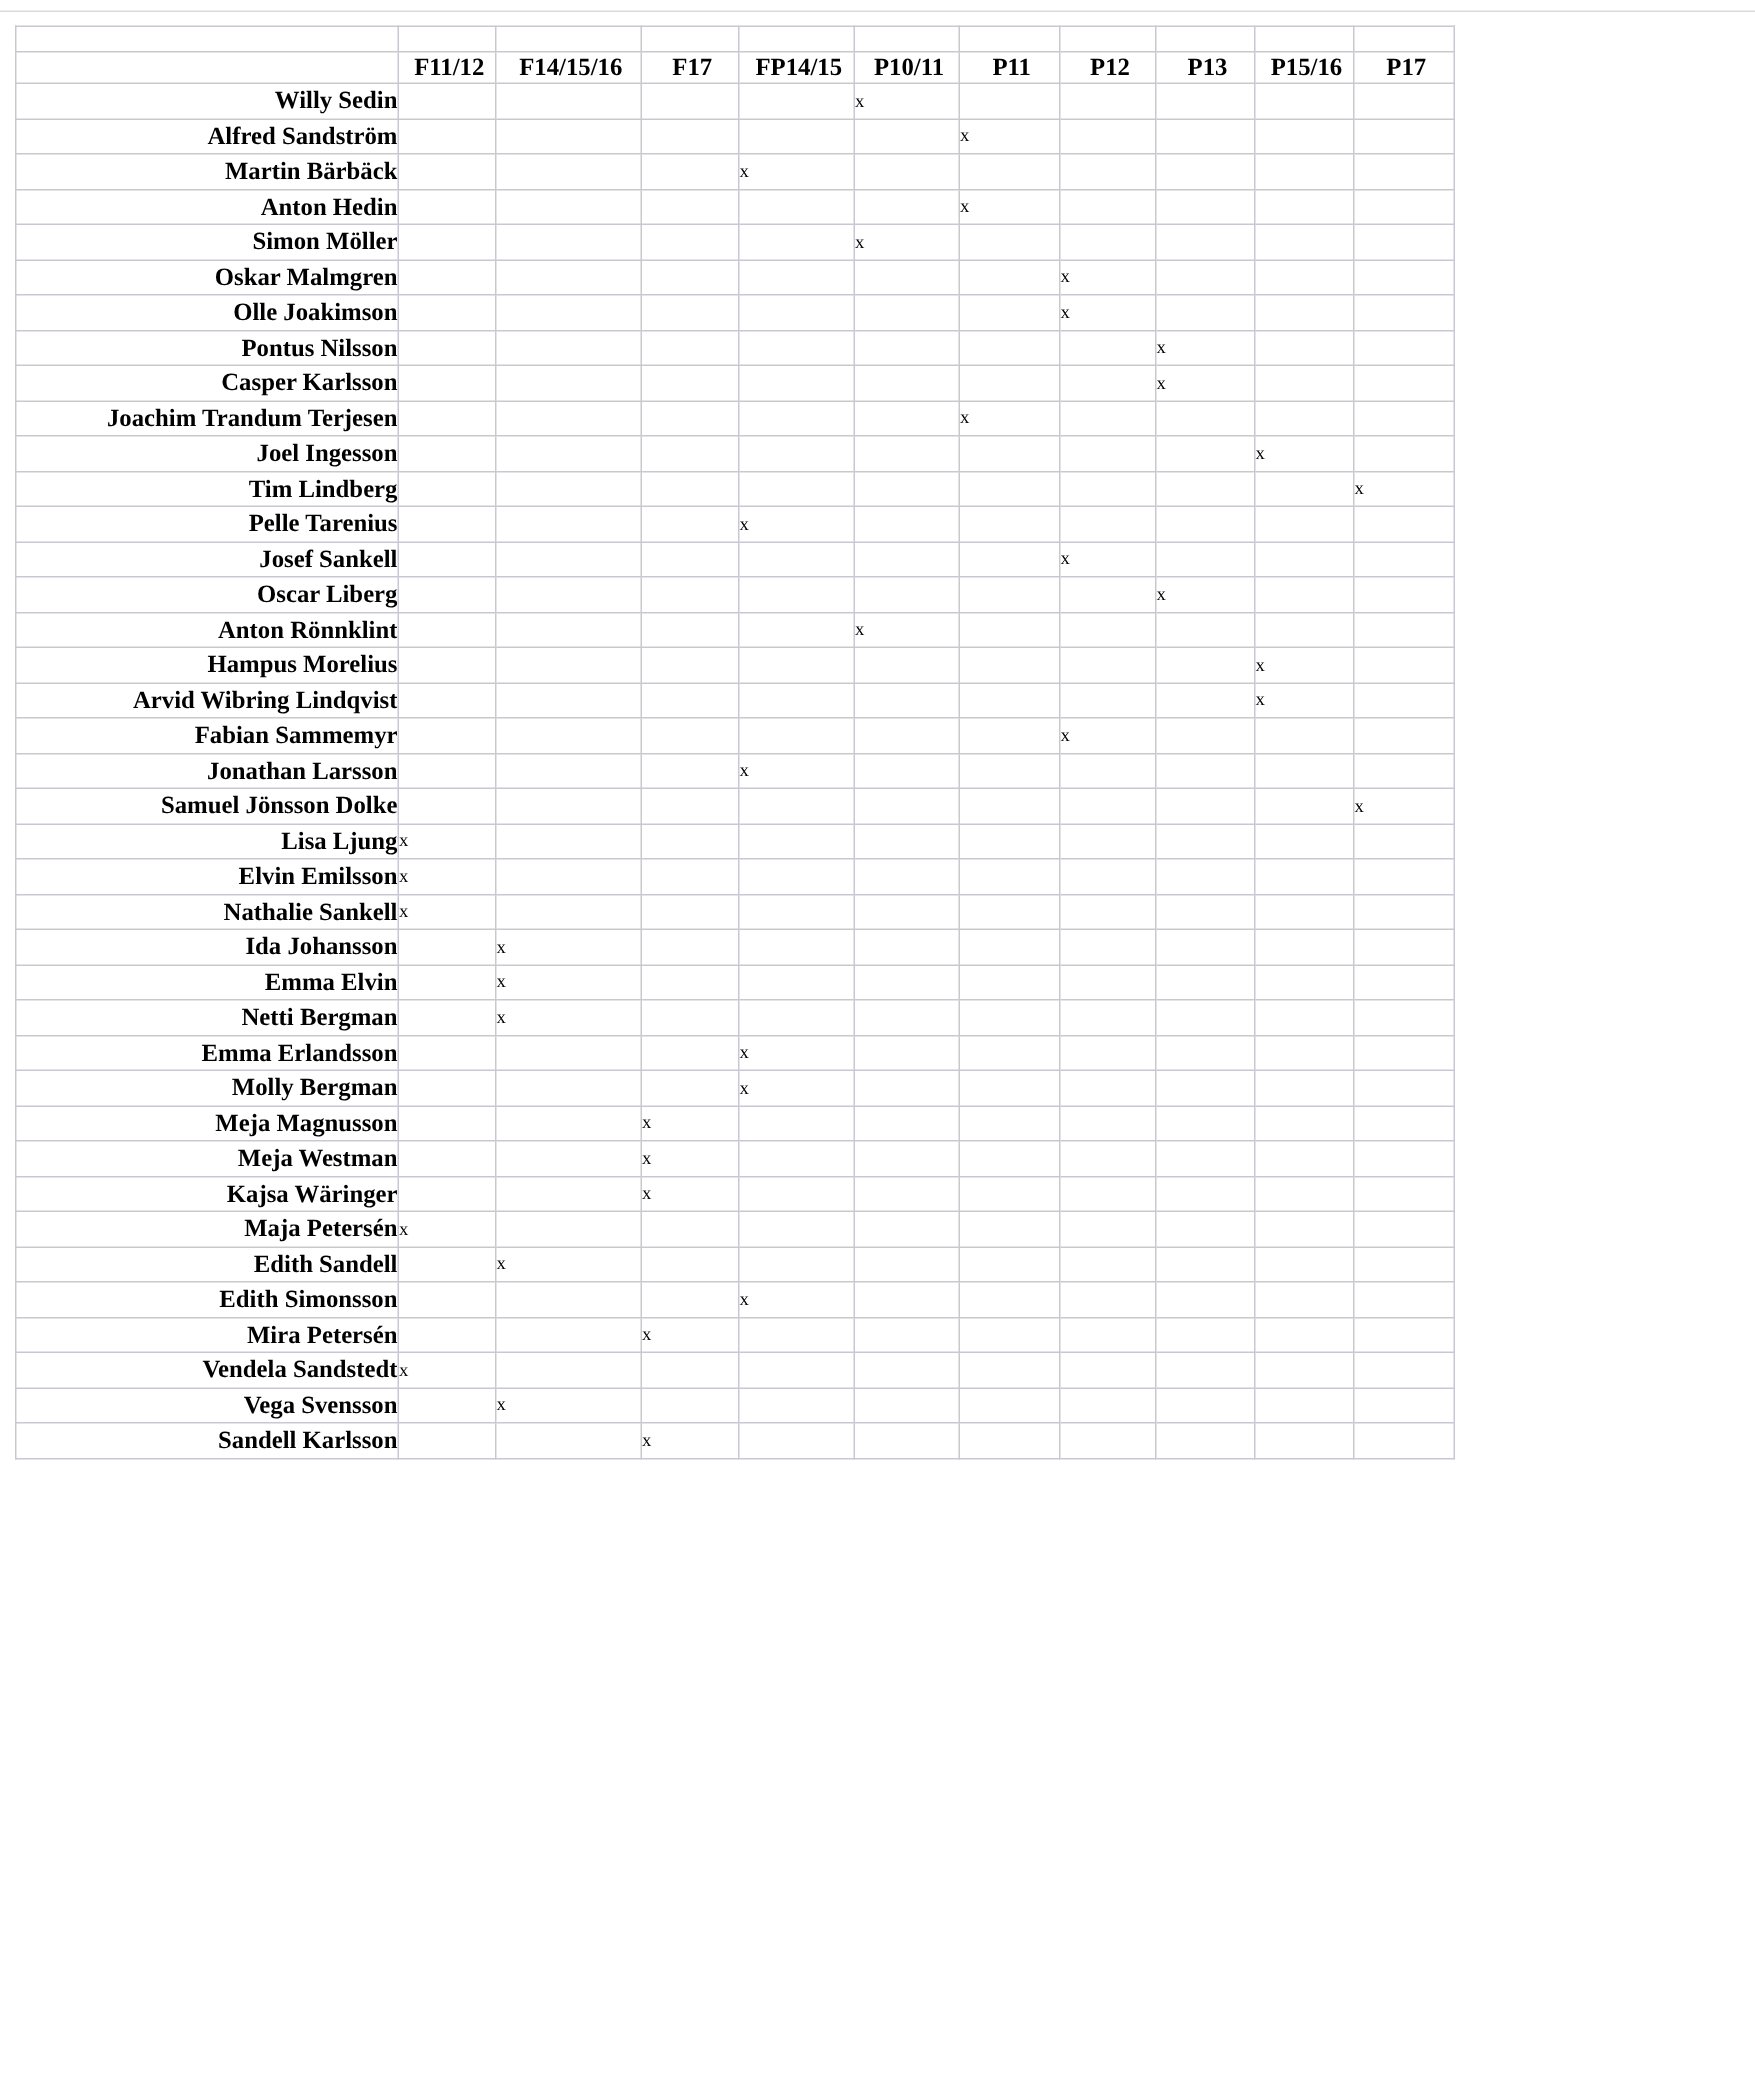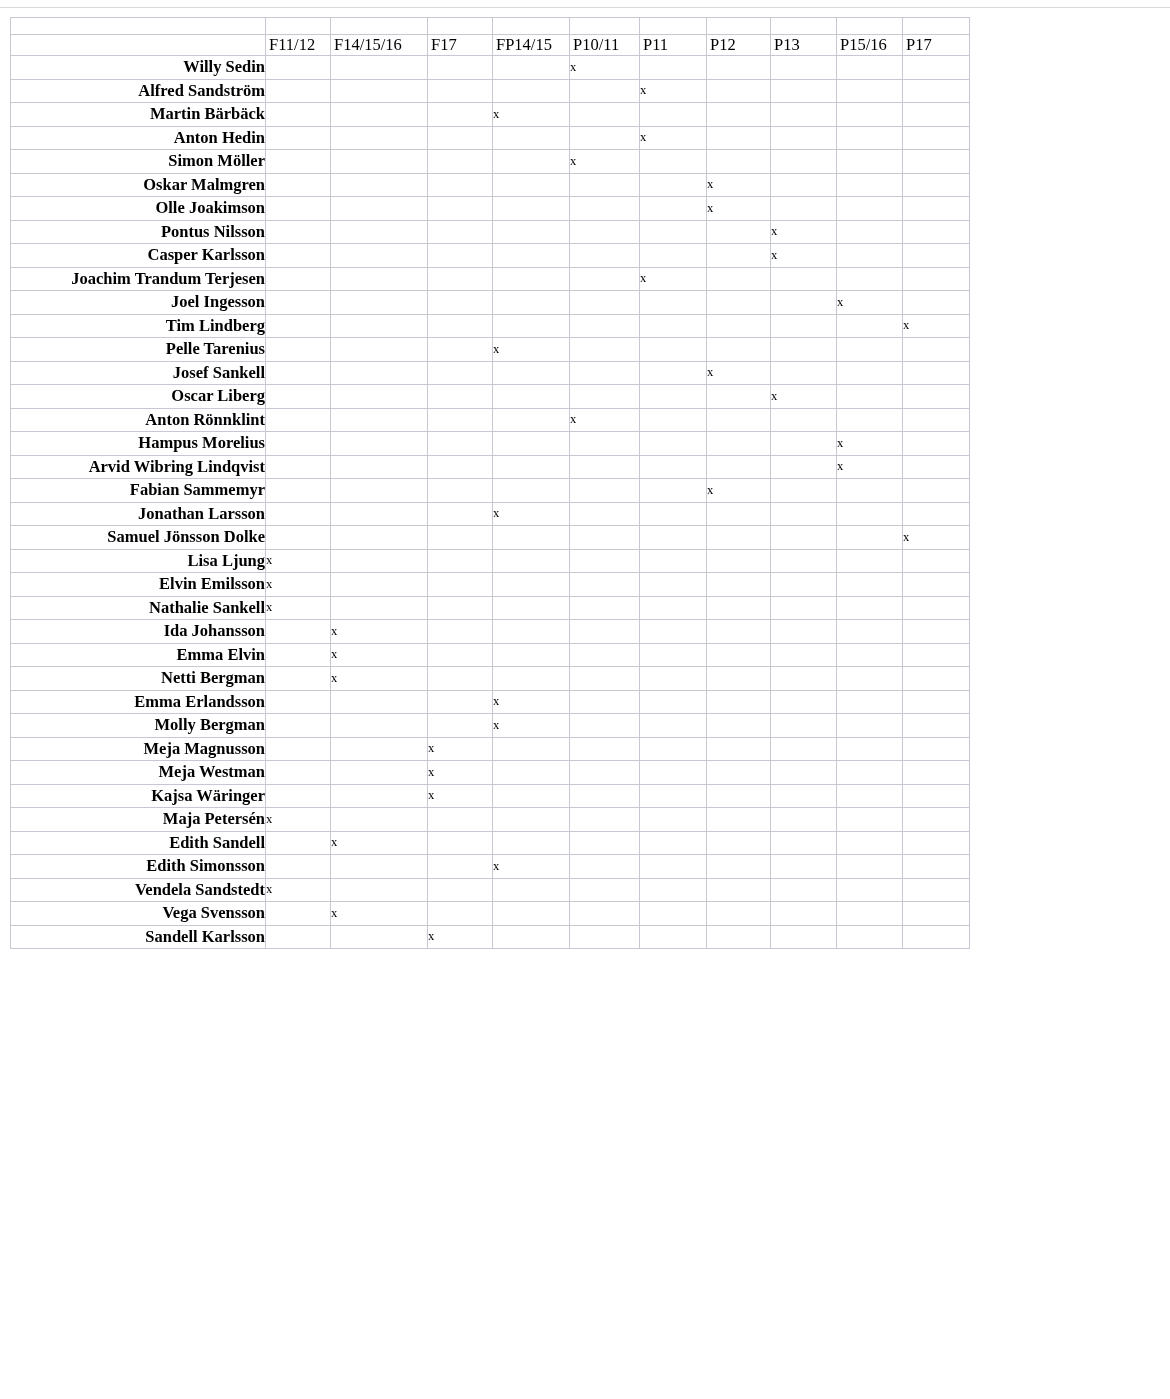--- a/index.html
+++ b/index.html
@@ -37,23 +37,23 @@
     margin: 0;
     overflow: hidden;
     white-space: nowrap;
     vertical-align: middle;
   }
   tr.spacer-row td {
     height: 16px;
   }
   tr.header-row th {
     height: 20px;
-    font-weight: normal;
+    font-weight: bold;
     font-size: 16.5px;
-    text-align: left;
+    text-align: center;
     padding-left: 3px;
   }
   tr.data-row td {
     height: 22.5px;
   }
   td.name-cell {
     font-weight: bold;
     font-size: 16.5px;
     text-align: right;
     padding-left: 3px;
@@ -560,20 +560,33 @@
         <td class="mark-cell"></td>
         <td class="mark-cell">x</td>
         <td class="mark-cell"></td>
         <td class="mark-cell"></td>
         <td class="mark-cell"></td>
         <td class="mark-cell"></td>
         <td class="mark-cell"></td>
         <td class="mark-cell"></td>
       </tr>
       <tr class="data-row">
+        <td class="name-cell">Mira Petersén</td>
+        <td class="mark-cell"></td>
+        <td class="mark-cell"></td>
+        <td class="mark-cell">x</td>
+        <td class="mark-cell"></td>
+        <td class="mark-cell"></td>
+        <td class="mark-cell"></td>
+        <td class="mark-cell"></td>
+        <td class="mark-cell"></td>
+        <td class="mark-cell"></td>
+        <td class="mark-cell"></td>
+      </tr>
+      <tr class="data-row">
         <td class="name-cell">Vendela Sandstedt</td>
         <td class="mark-cell">x</td>
         <td class="mark-cell"></td>
         <td class="mark-cell"></td>
         <td class="mark-cell"></td>
         <td class="mark-cell"></td>
         <td class="mark-cell"></td>
         <td class="mark-cell"></td>
         <td class="mark-cell"></td>
         <td class="mark-cell"></td>

